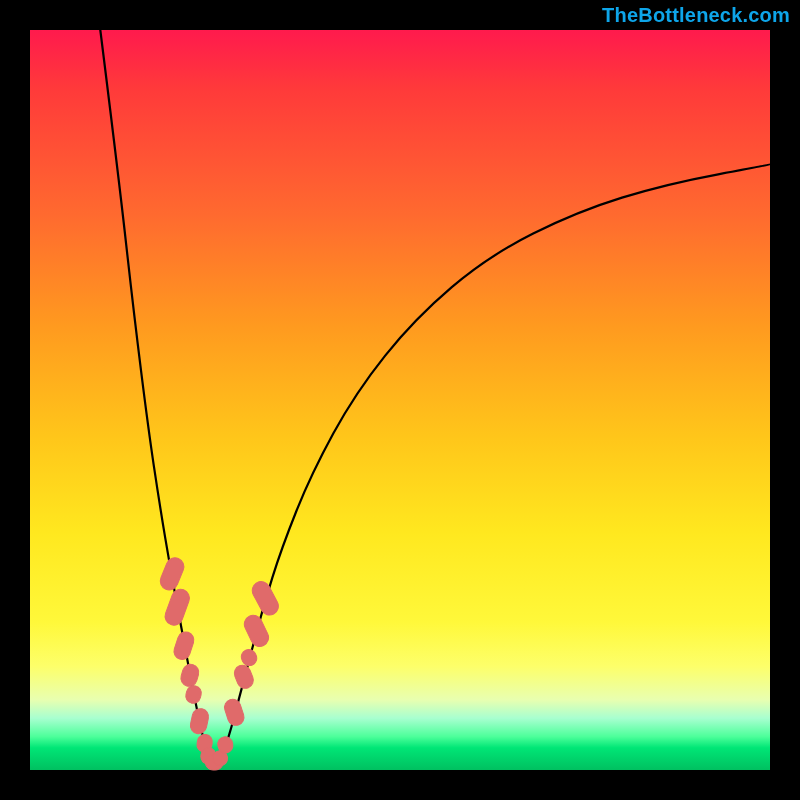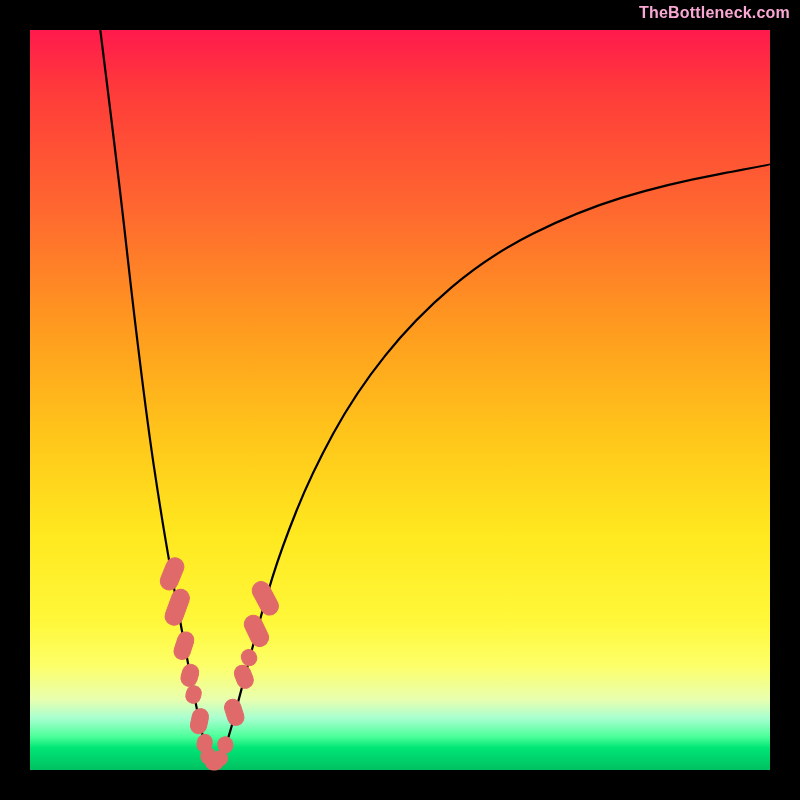--- a/index.html
+++ b/index.html
@@ -31,23 +31,23 @@
       #4cff9a 95.5%,
       #00e676 97%,
       #00c060 100%
     );
   }
   .watermark {
     position: absolute;
     top: 4px;
     right: 10px;
     font-family: Arial, Helvetica, sans-serif;
-    font-size: 16px;
+    font-size: 20px;
     font-weight: 600;
-    color: #f9a8d4;
+    color: #0ea5e9;
     letter-spacing: 0.2px;
     user-select: none;
   }
   svg.curves {
     position: absolute;
     left: 0; top: 0;
     width: 100%;
     height: 100%;
     overflow: visible;
   }

